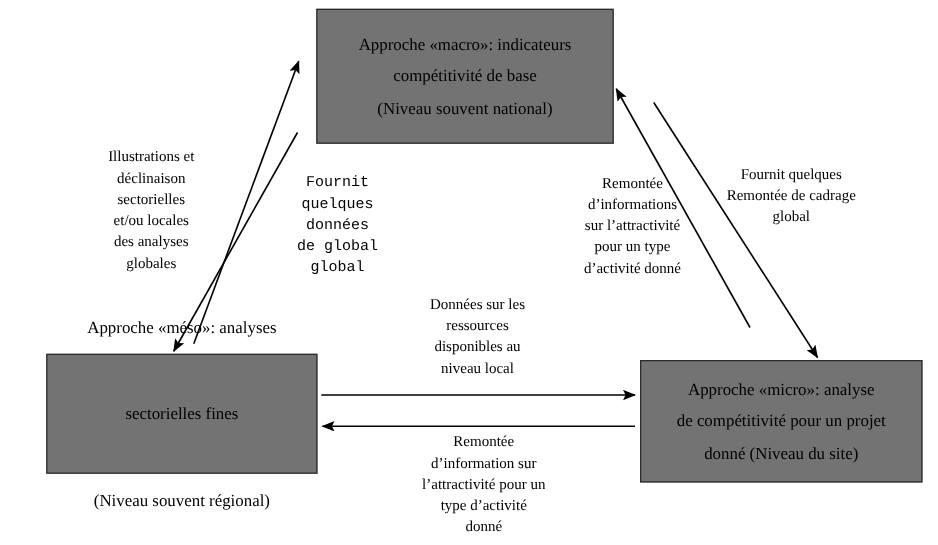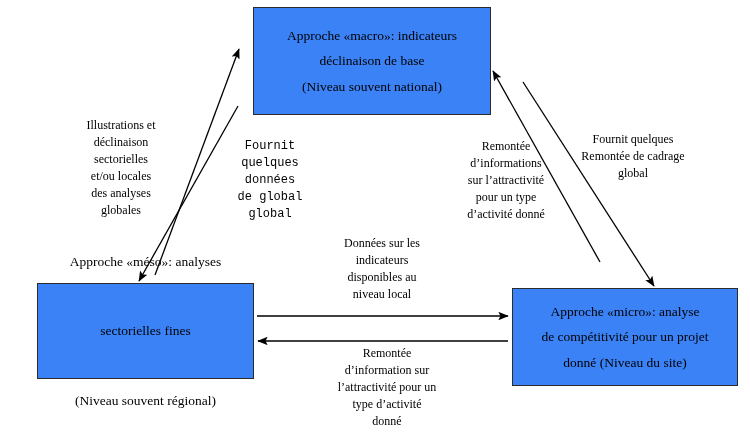--- a/index.html
+++ b/index.html
@@ -20,21 +20,21 @@
     position: absolute;
     left: 0;
     top: 0;
     width: 750px;
     height: 436px;
   }
   .node-box {
     position: absolute;
     box-sizing: border-box;
     border: 1px solid #2b2b2b;
-    background: #3b82f6;
+    background: #737373;
     display: flex;
     flex-direction: column;
     align-items: center;
     justify-content: center;
     text-align: center;
     font-size: 13.5px;
     line-height: 1.0;
     z-index: 3;
   }
   .node-box .line {
@@ -125,21 +125,21 @@
 
     <line x1="523" y1="82" x2="654" y2="286" stroke="#000000" stroke-width="1.3" marker-end="url(#head)"></line>
 
     <line x1="257" y1="316" x2="508" y2="316" stroke="#000000" stroke-width="1.3" marker-end="url(#head)"></line>
 
     <line x1="508" y1="341" x2="258" y2="341" stroke="#000000" stroke-width="1.3" marker-end="url(#head)"></line>
   </svg>
 
   <div class="node-box" id="box-macro">
     <span class="line">Approche «macro»: indicateurs</span>
-    <span class="line">déclinaison de base</span>
+    <span class="line">compétitivité de base</span>
     <span class="line">(Niveau souvent national)</span>
   </div>
 
   <div class="node-box" id="box-meso">
     <span class="line">Approche «méso»: analyses</span>
     <span class="line">sectorielles fines</span>
     <span class="line">(Niveau souvent régional)</span>
   </div>
 
   <div class="node-box" id="box-micro">
@@ -174,21 +174,21 @@
   </div>
 
   <div class="edge-label" id="label-right">
     <span>Fournit quelques</span>
     <span>Remontée de cadrage</span>
     <span>global</span>
   </div>
 
   <div class="edge-label" id="label-center-top">
     <span>Données sur les</span>
-    <span>indicateurs</span>
+    <span>ressources</span>
     <span>disponibles au</span>
     <span>niveau local</span>
   </div>
 
   <div class="edge-label" id="label-center-bottom">
     <span>Remontée</span>
     <span>d’information sur</span>
     <span>l’attractivité pour un</span>
     <span>type d’activité</span>
     <span>donné</span>

